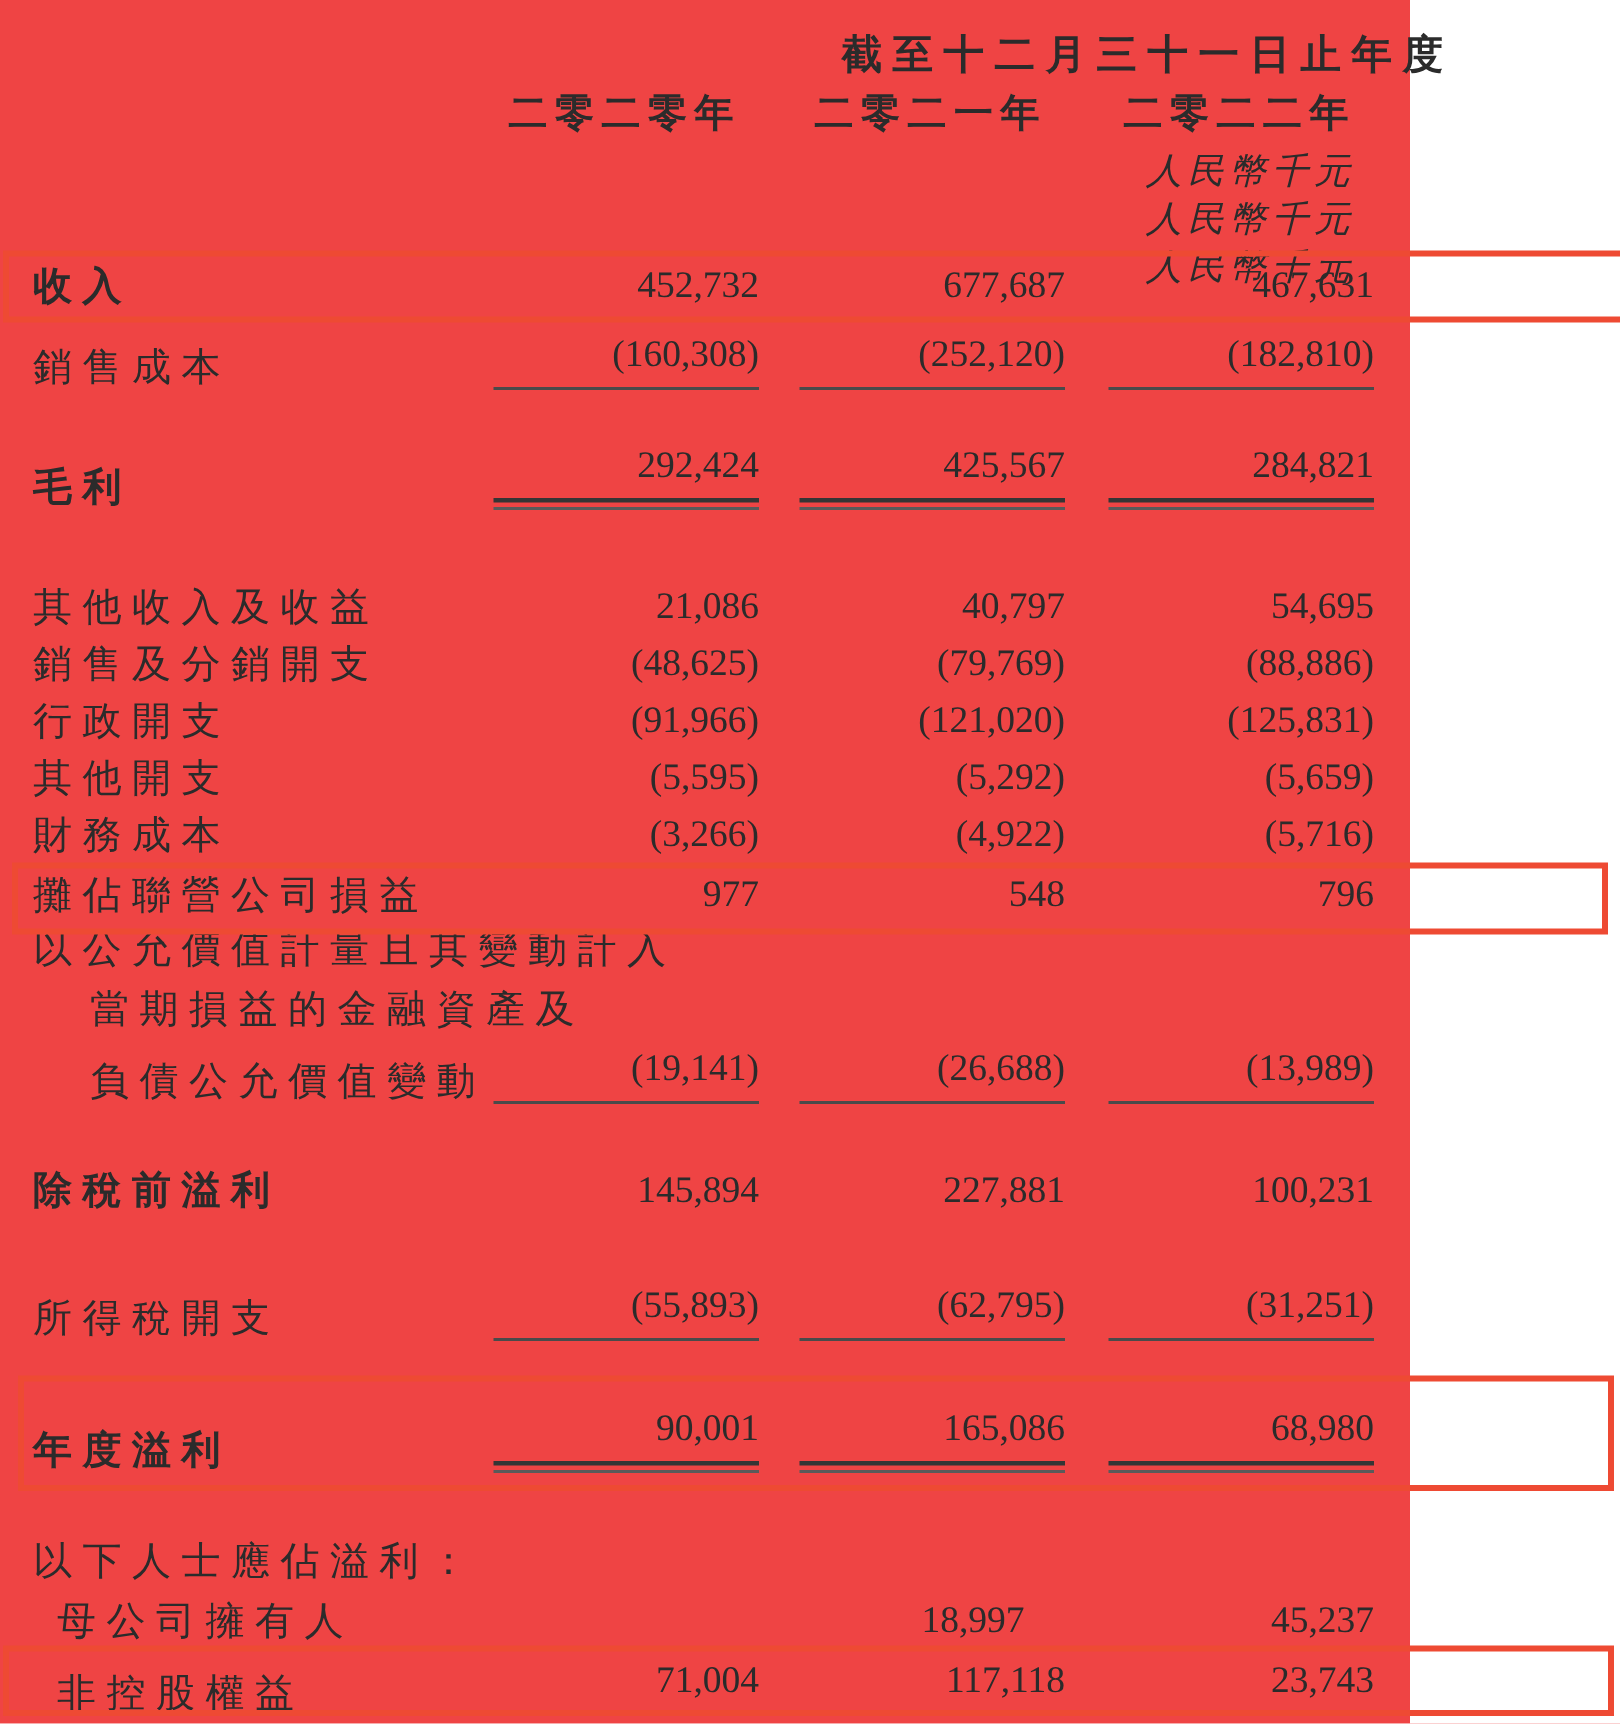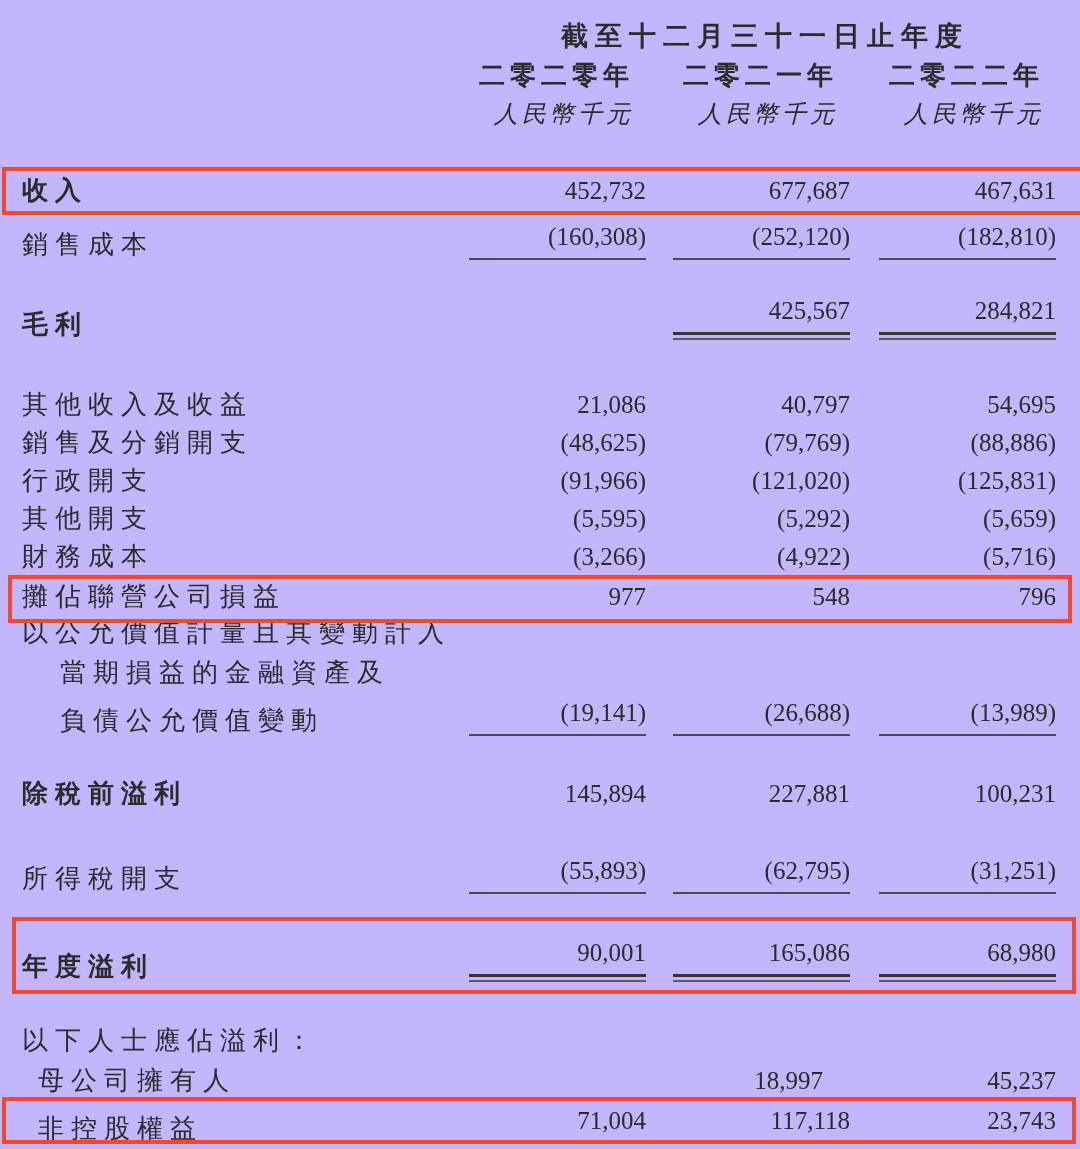--- a/index.html
+++ b/index.html
@@ -7,23 +7,23 @@
     padding: 0;
     background: #ffffff;
     width: 1080px;
     height: 1149px;
     overflow: hidden;
     font-family: "Liberation Serif", "DejaVu Serif", serif;
     color: #2b2b2b;
   }
   .page {
     position: relative;
-    width: 1080px;
+    width: 940px;
     height: 1149px;
-    background: #c4b5fd;
+    background: #ef4444;
   }
   
   .period-header {
     position: absolute;
     top: 18px;
     left: 470px;
     width: 590px;
     text-align: center;
     font-size: 27px;
     font-weight: bold;
@@ -31,21 +31,21 @@
     white-space: nowrap;
   }
   .col-head-row {
     position: absolute;
     left: 22px;
     right: 36px;
     display: flex;
     align-items: flex-end;
   }
   .years-row   { top: 58px; }
-  .units-row   { top: 98px; }
+  .units-row   { top: 98px; flex-direction: column; }
   .col-head-row .spacer { flex: 1; }
   .col-head-row .col {
     width: 177px;
     text-align: right;
     white-space: nowrap;
   }
   .col-head-row .gap1 { width: 27px; }
   .col-head-row .gap2 { width: 29px; }
   .year-label {
     font-size: 26px;
@@ -150,20 +150,21 @@
     <div class="label">銷售成本</div>
     <div class="num">(160,308)</div>
       <div class="gap1"></div>
     <div class="num">(252,120)</div>
       <div class="gap2"></div>
     <div class="num">(182,810)</div>
   </div>
 
   <div class="row bold u2" style="top:296px">
     <div class="label">毛利</div>
+    <div class="num">292,424</div>
       <div class="gap1"></div>
     <div class="num">425,567</div>
       <div class="gap2"></div>
     <div class="num">284,821</div>
   </div>
 
   <div class="row" style="top:390px">
     <div class="label">其他收入及收益</div>
     <div class="num">21,086</div>
       <div class="gap1"></div>

